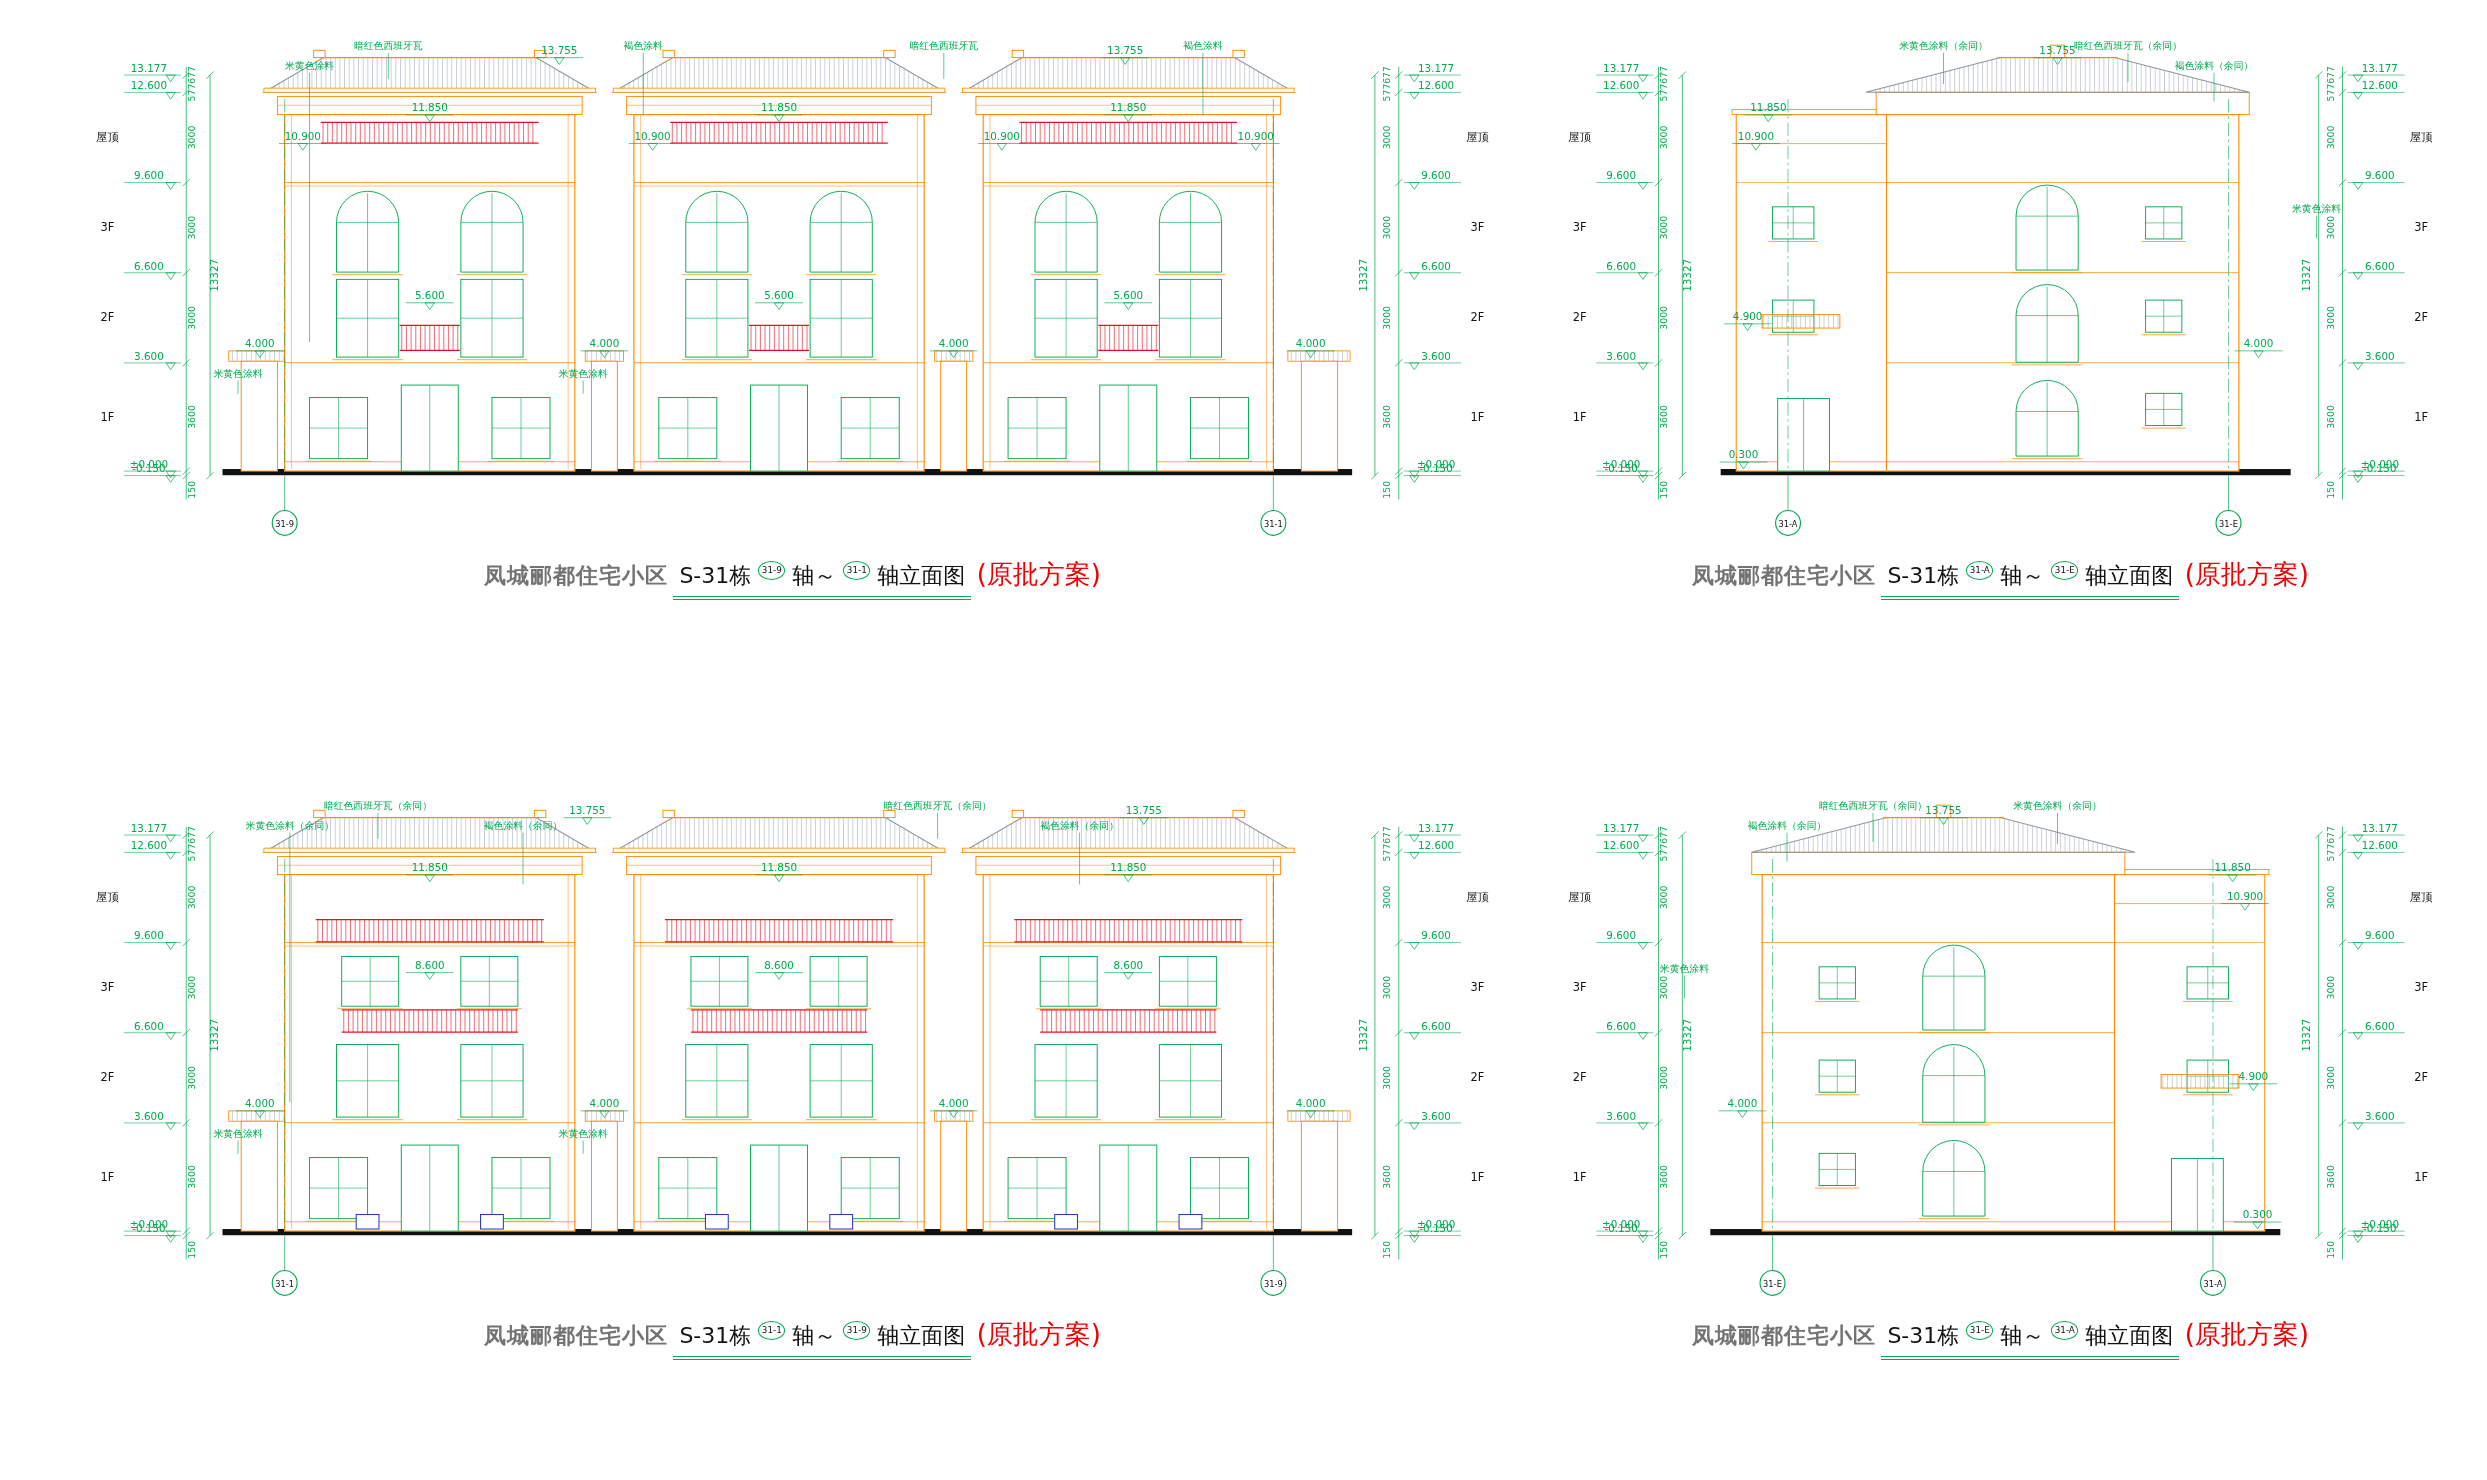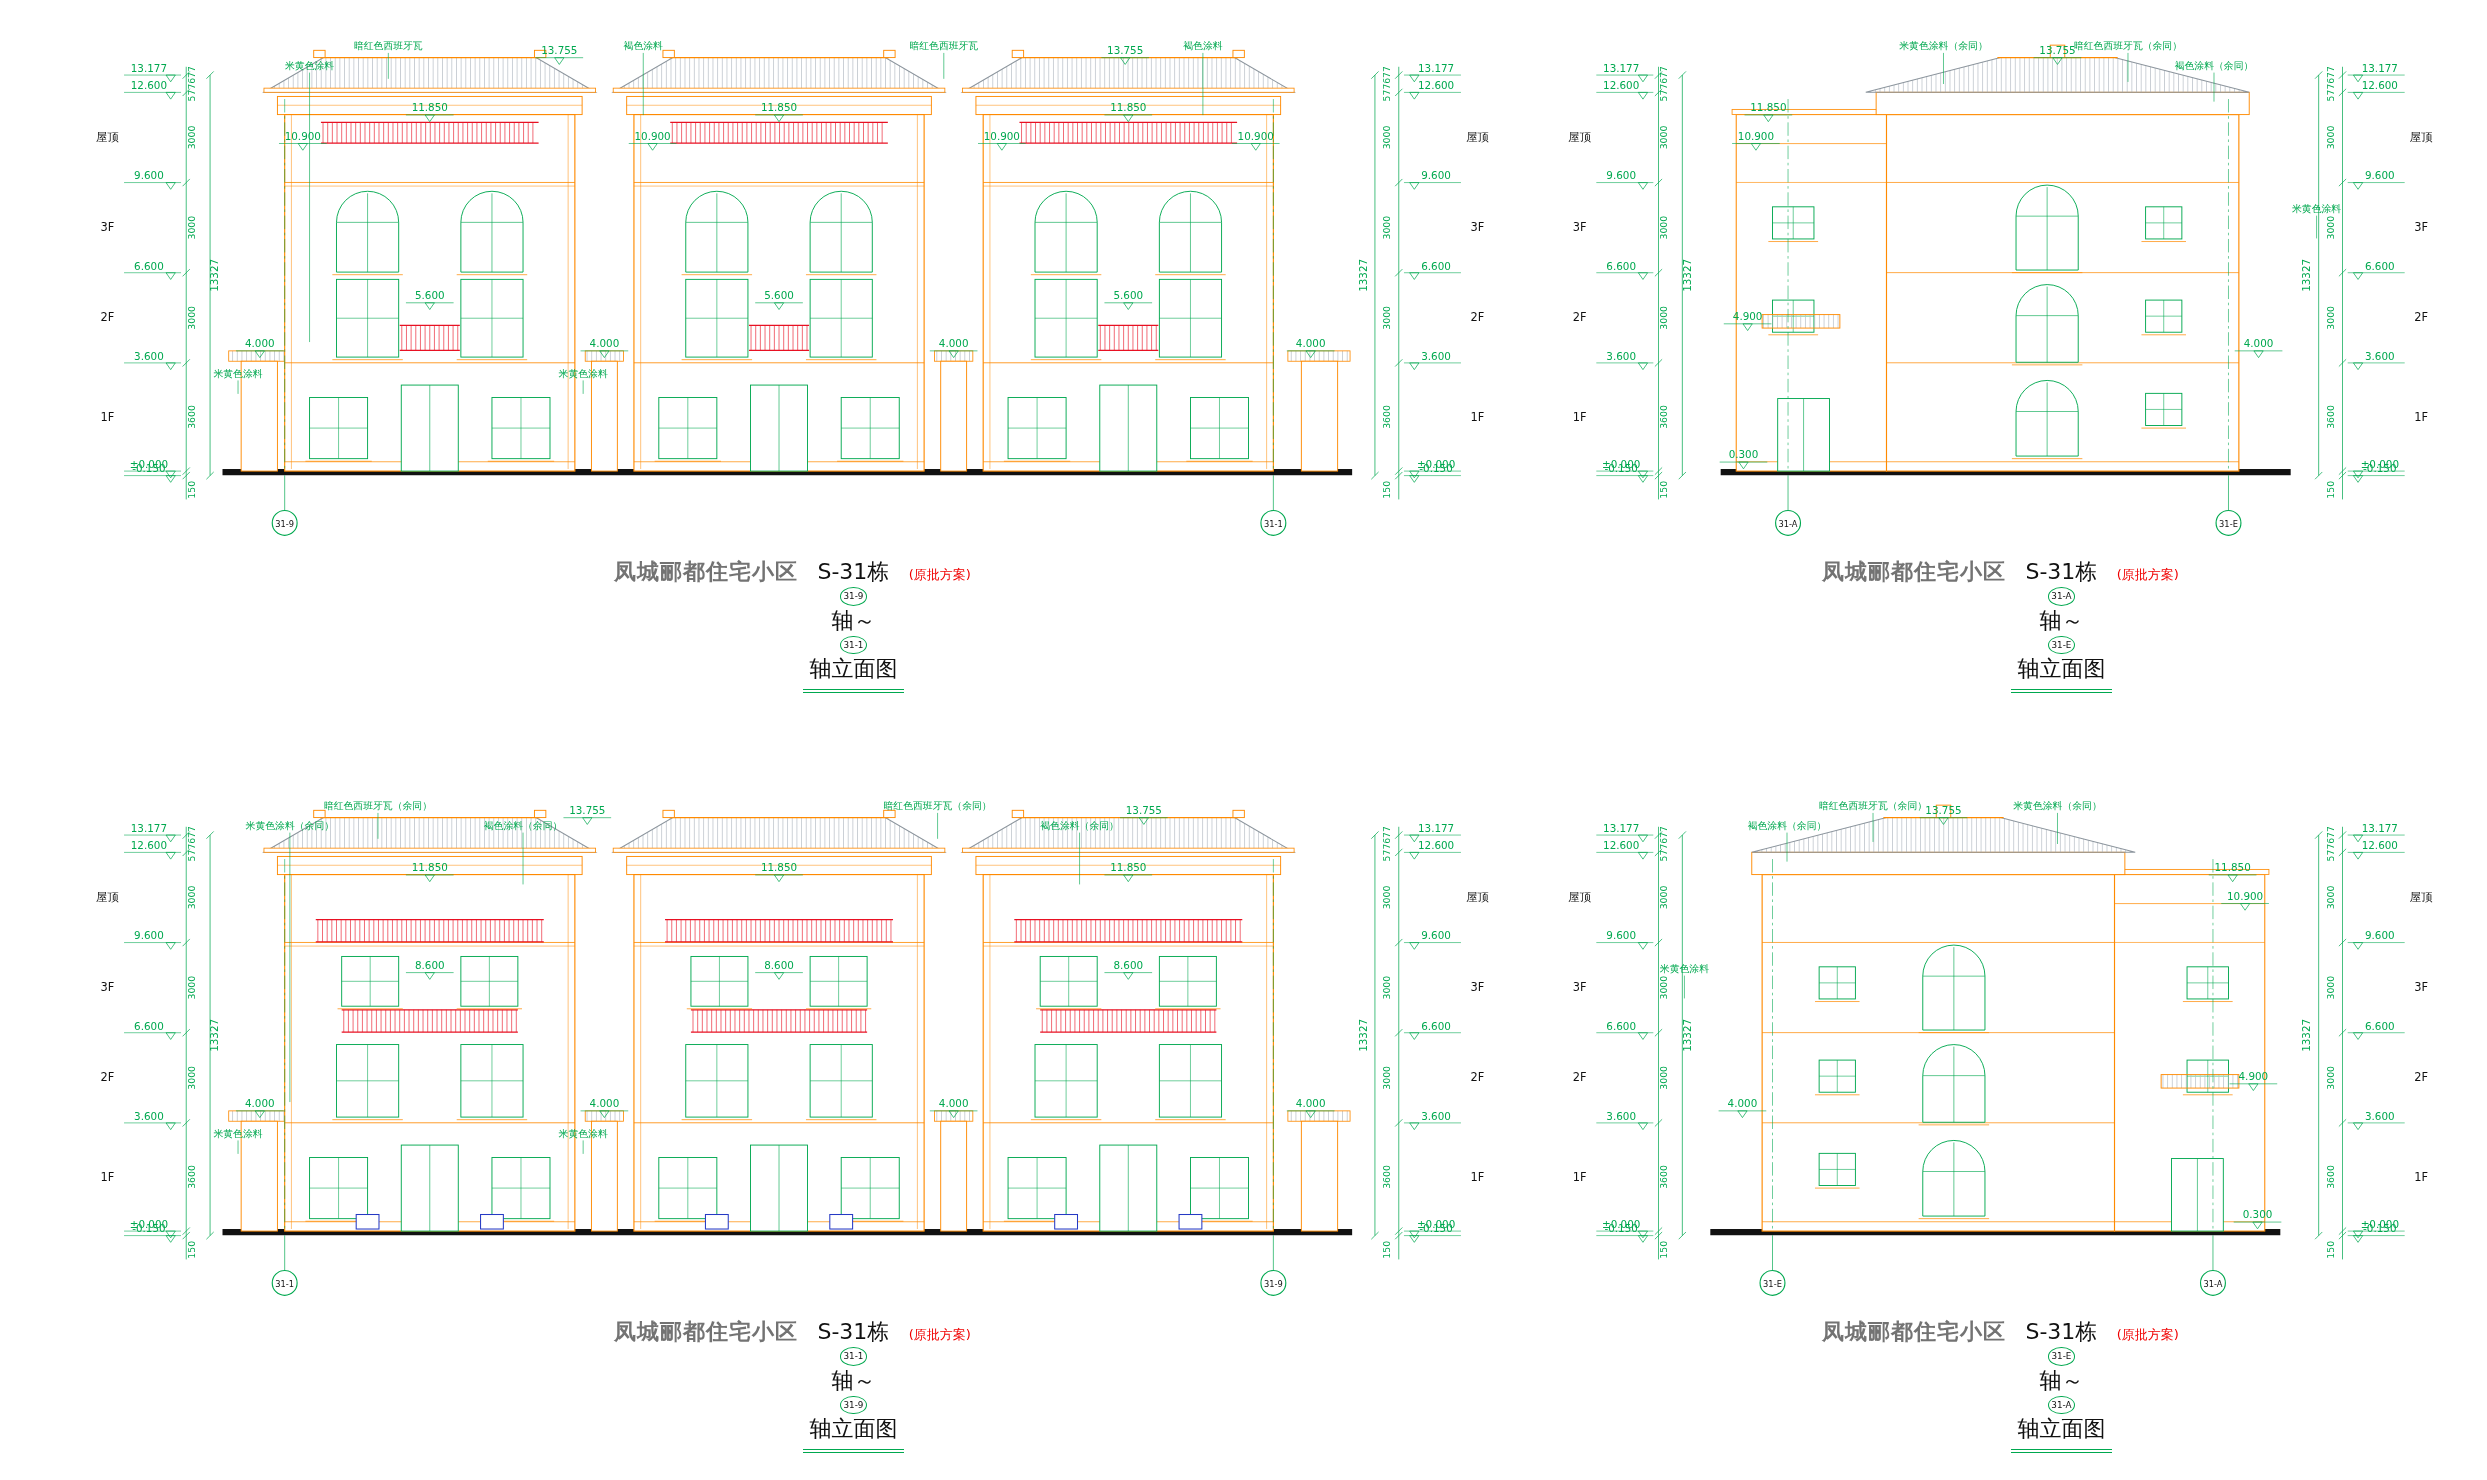--- a/index.html
+++ b/index.html
@@ -10,23 +10,23 @@
   .sheet{position:absolute;inset:0;background:#ffffff;}
   .panel{position:absolute;}
   .panel svg{display:block;}
   .title{
     margin-top:3.1px;display:flex;justify-content:center;align-items:baseline;gap:5.2px;
     font-size:22px;white-space:nowrap;
   }
   .t-orange{color:#737373;font-weight:bold;letter-spacing:1px;}
   .t-main{
     color:#111;border-bottom:4.1px double #00A84F;padding:0 6.2px 5.2px 6.2px;
-    display:inline-flex;align-items:center;gap:0;flex-direction:column;
+    display:inline-flex;gap:7px;
   }
-  .t-note{color:#F00000;font-size:13px;}
+  .t-note{color:#F00000;font-size:26px;}
   .bubble{
     display:inline-block;border:1.6px solid #00A84F;border-radius:50%;
     font-size:8.8px;color:#111;min-width:25px;height:16.6px;line-height:16.6px;
     text-align:center;vertical-align:middle;background:#fff;
   }
 </style>
 </head>
 <body>
 
 <div class="sheet">

